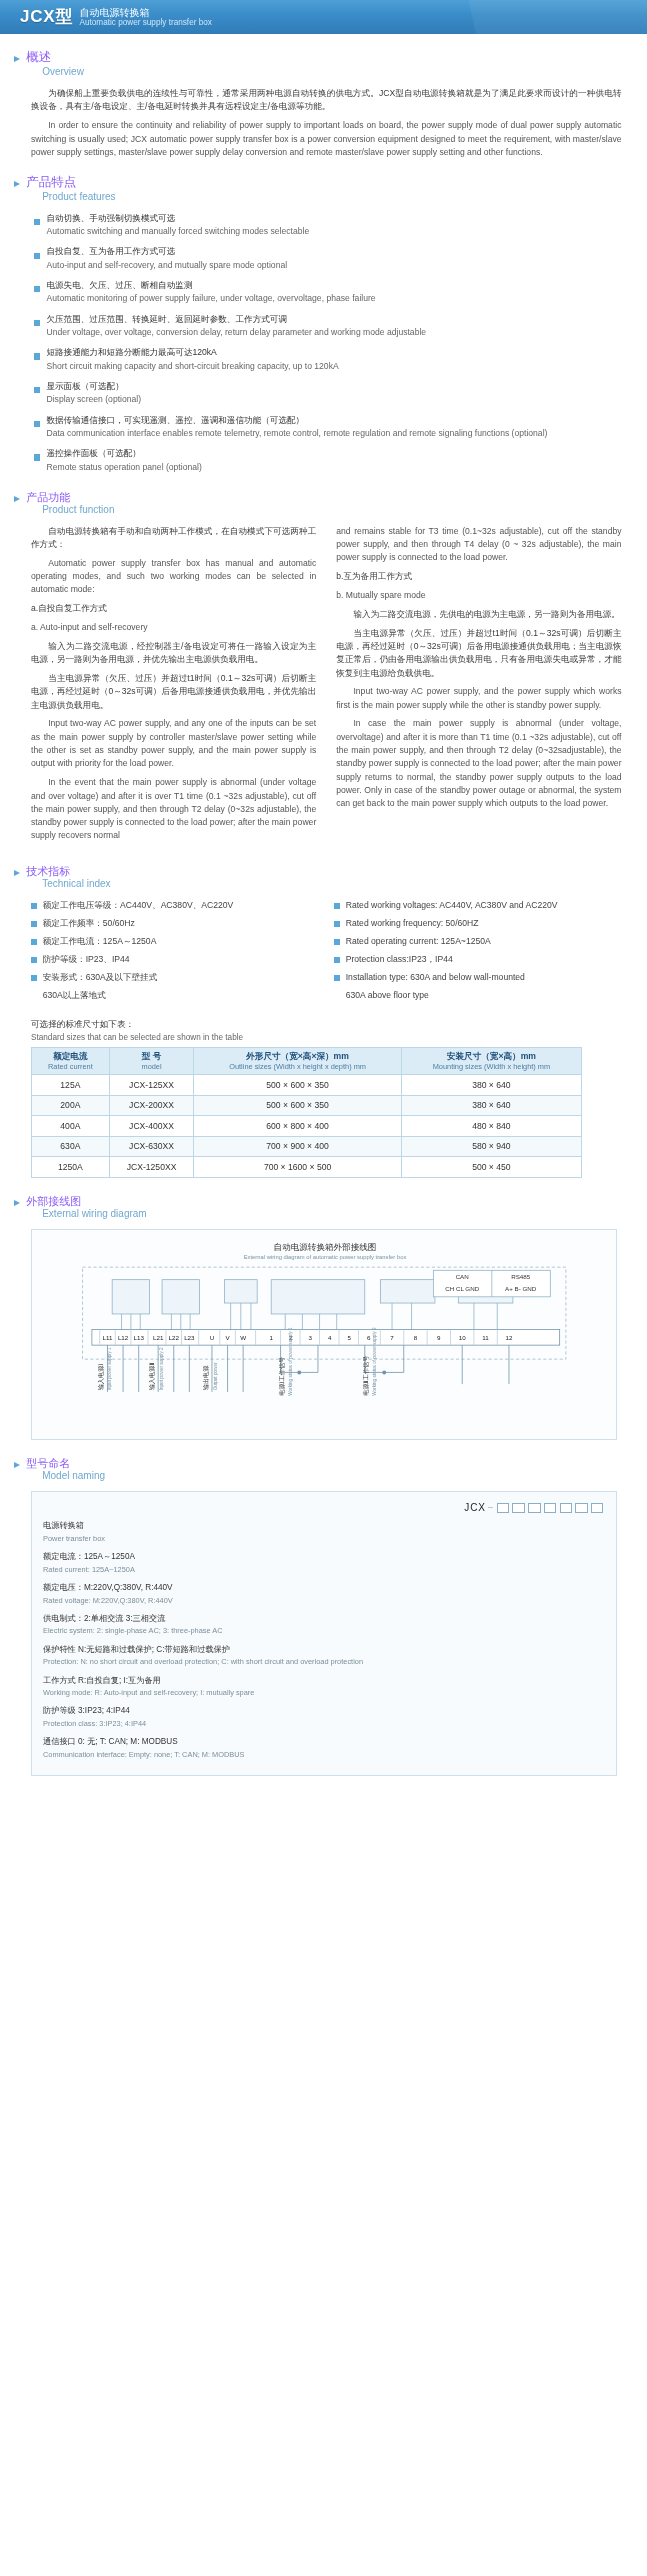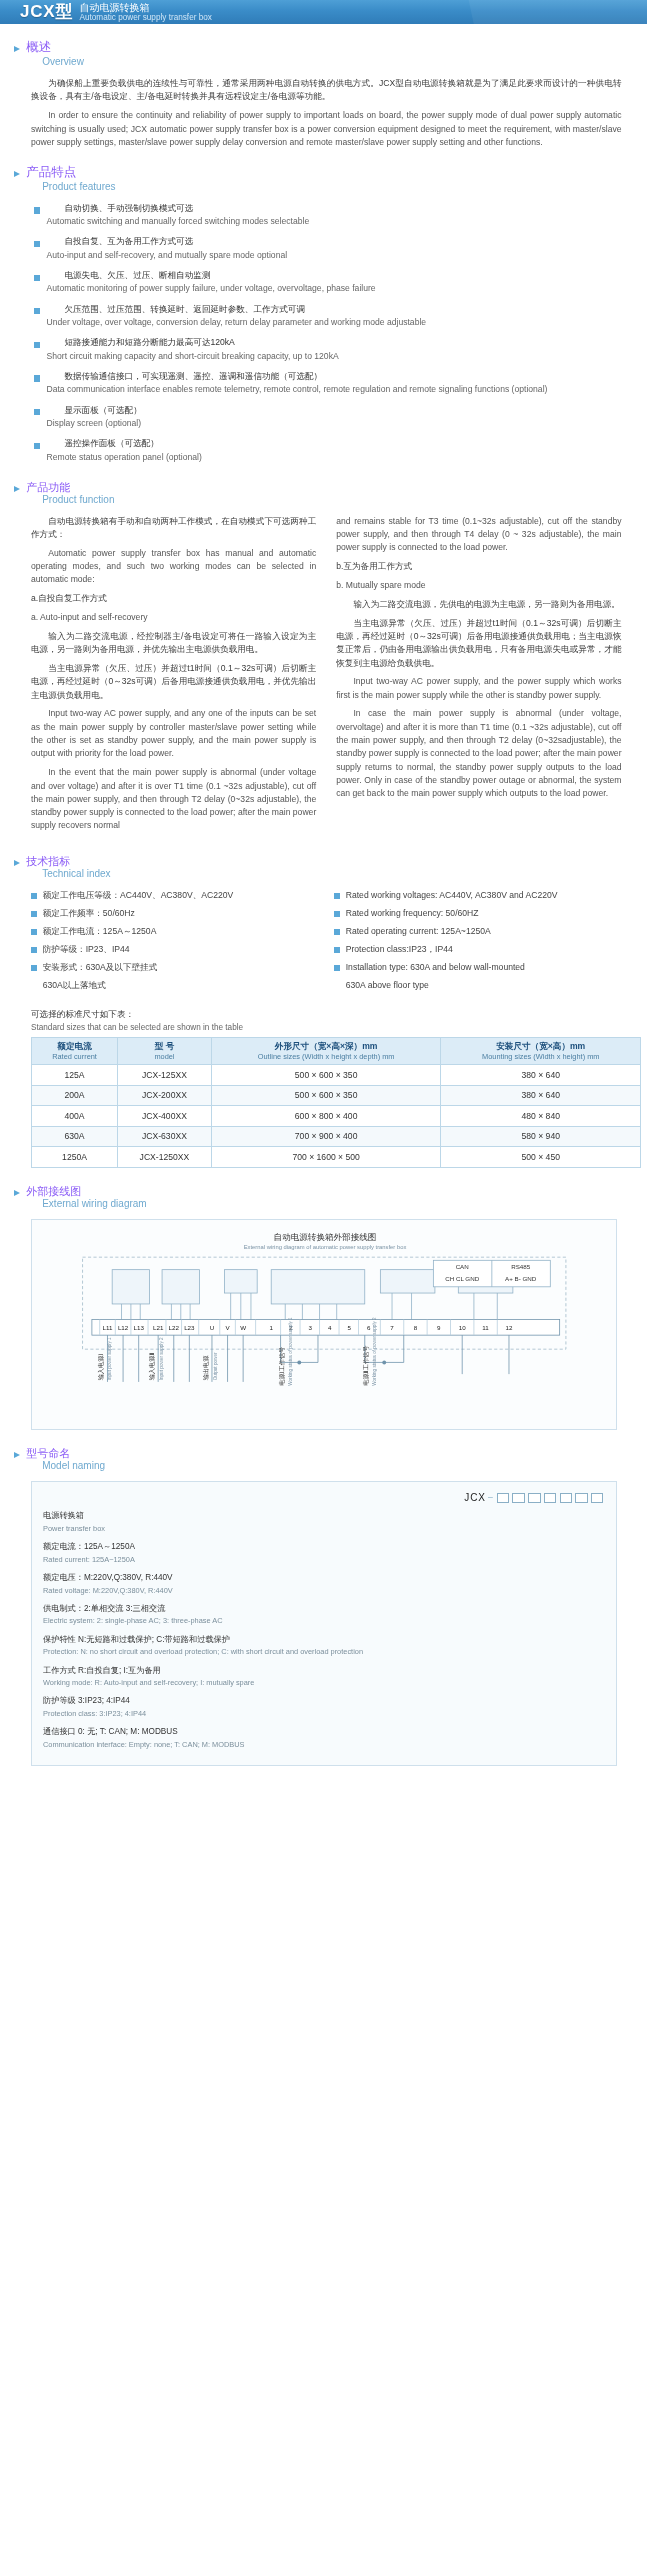--- a/index.html
+++ b/index.html
@@ -9,21 +9,21 @@
     background: #ffffff;
     font-family: "Liberation Sans", sans-serif;
     color: #333;
     font-size: 8.6px;
     line-height: 1.55;
   }
   .page { width: 648px; padding: 0 0 23.4px 0; position: relative; }
 
   
   .banner {
-    height: 24px;
+    height: 34px;
     background: linear-gradient(to bottom, #4e9fd6 0%, #3a8cc8 45%, #2f7cb8 100%);
     display: flex;
     align-items: center;
     padding-left: 20px;
     color: #fff;
     position: relative;
     overflow: hidden;
   }
   .banner::after{
     content:"";
@@ -73,21 +73,21 @@
 
   
   .body-col { margin: 0 26.5px 0 31px; }
   p.t { margin: 0 0 6.2px 0; text-align: justify; color:#3b3b3b; }
   p.t.en { color:#555; }
   p.indent { text-indent: 2em; }
 
   
   .feat-list { margin: 3.1px 0 0 34px; }
   .feat { margin-bottom: 7px; }
-  .feat-cn { display:flex; align-items:center; color:#333;gap:18px; }
+  .feat-cn { display:flex; align-items:flex-end; color:#333; }
   .sq {
     width: 6.2px; height: 6.2px;
     background: #5aa8d8;
     margin: 3.9px 6.2px 0 0;
     flex: 0 0 auto;
   }
   .feat-en { margin-left: 12.5px; color:#666; }
 
   
   .two-col {
@@ -107,21 +107,21 @@
   .tech-grid .col { flex:1 1 0;text-align:right; }
   .tech-item { display:flex; align-items:flex-start; margin-bottom: 4.7px; }
   .tech-item .sq { width:5.5px;height:5.5px; margin-top:3.9px; }
   .tech-item span.txt { color:#444; }
 
   
   .tbl-note { margin: 11px 31px 2.3px 31px; color:#333; }
   .tbl-note .sub { color:#666; font-size:8.2px; }
   table.spec {
     border-collapse: collapse;
-    width: 610px;
+    width: 551px;
     margin: 3.1px 0 0 31px;
     font-size: 8.6px;
   }
   table.spec th, table.spec td {
     border: 0.8px solid #bcd7e8;
     padding: 3.1px 4.7px;
     text-align: center;
     color:#333;
   }
   table.spec thead th {
@@ -217,30 +217,30 @@
     <div class="feat">
       <div class="feat-cn">
           <span class="sq"></span>
           <span>短路接通能力和短路分断能力最高可达120kA</span>
         </div>
       <div class="feat-en">Short circuit making capacity and short-circuit breaking capacity, up to 120kA</div>
     </div>
     <div class="feat">
       <div class="feat-cn">
           <span class="sq"></span>
+          <span>显示面板（可选配）</span>
+        </div>
+      <div class="feat-en">Display screen (optional)</div>
+    </div>
+    <div class="feat">
+      <div class="feat-cn">
+          <span class="sq"></span>
           <span>数据传输通信接口，可实现遥测、遥控、遥调和遥信功能（可选配）</span>
         </div>
       <div class="feat-en">Data communication interface enables remote telemetry, remote control, remote regulation and remote signaling functions (optional)</div>
-    </div>
-    <div class="feat">
-      <div class="feat-cn">
-          <span class="sq"></span>
-          <span>显示面板（可选配）</span>
-        </div>
-      <div class="feat-en">Display screen (optional)</div>
     </div>
     <div class="feat">
       <div class="feat-cn">
           <span class="sq"></span>
           <span>遥控操作面板（可选配）</span>
         </div>
       <div class="feat-en">Remote status operation panel (optional)</div>
     </div>
   </div>
 

